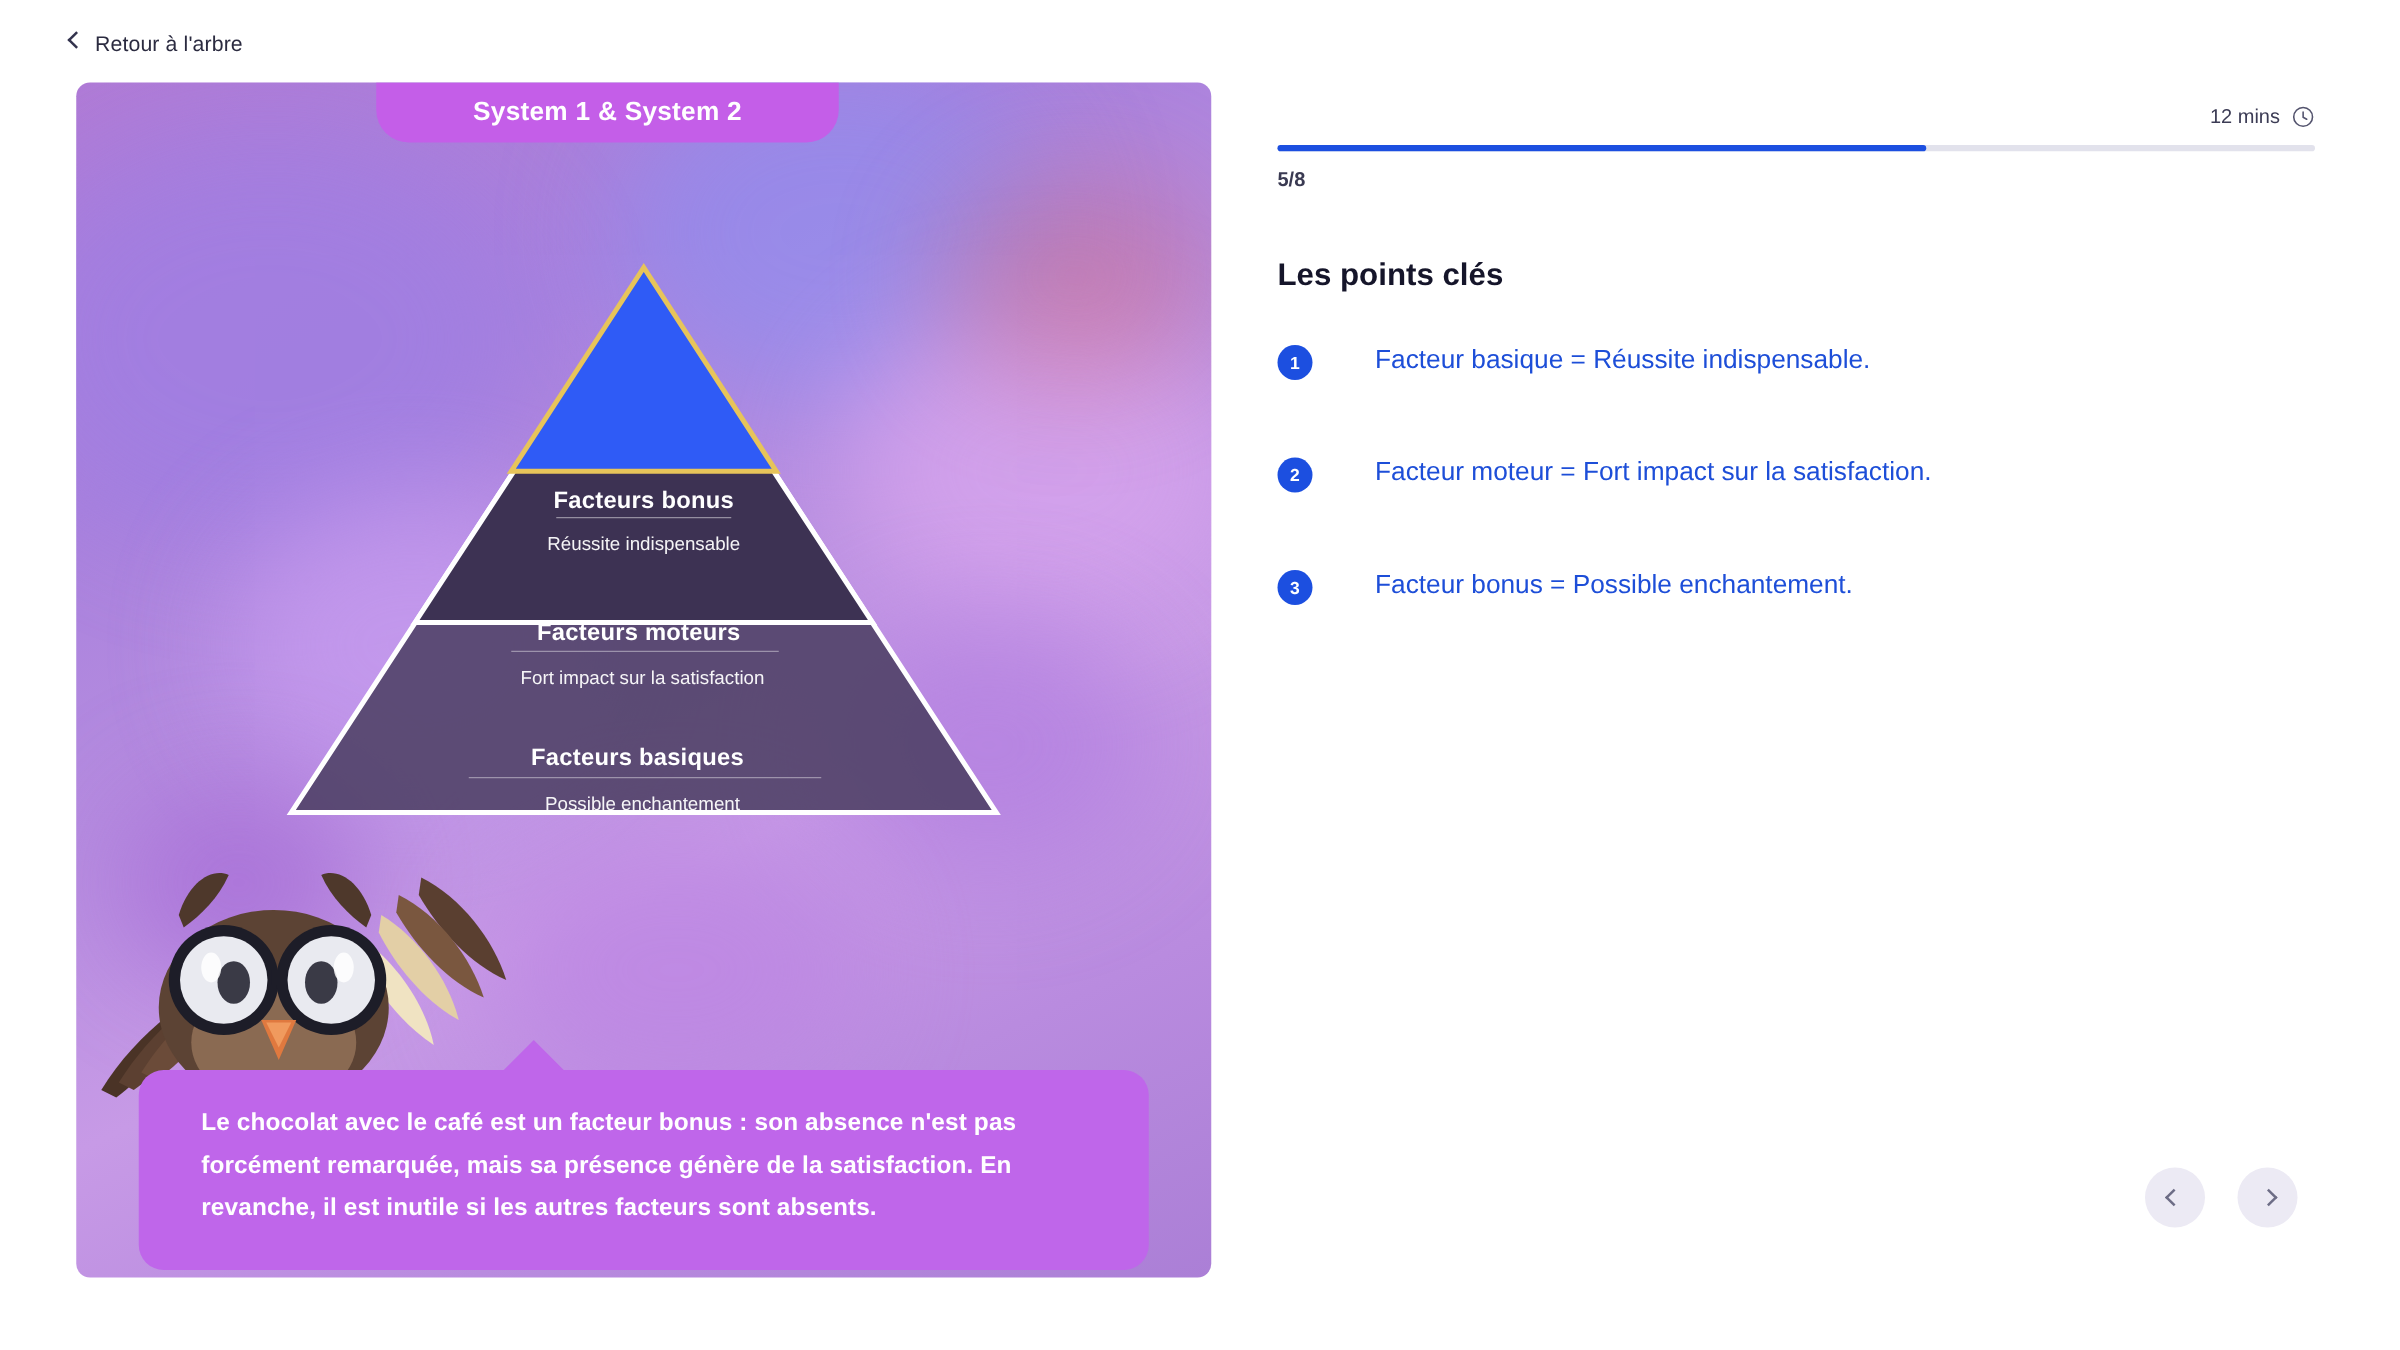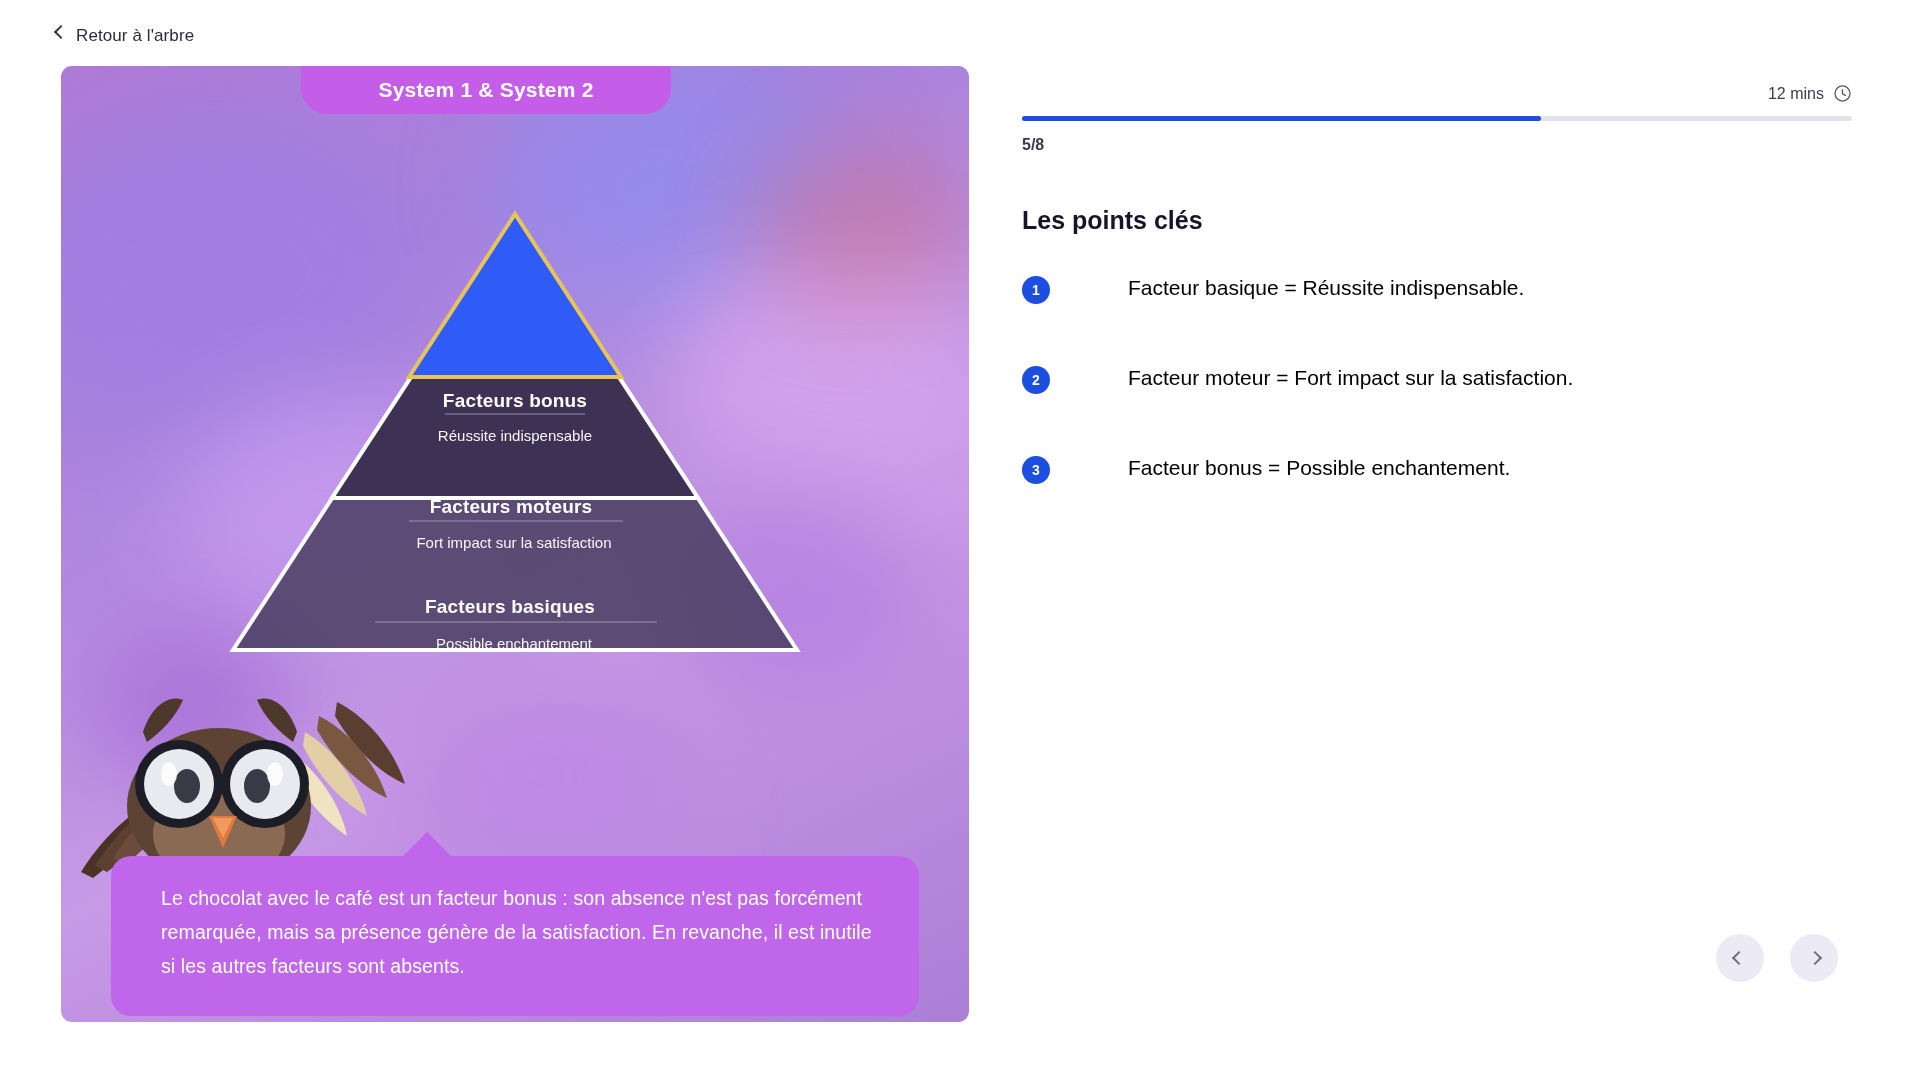--- a/index.html
+++ b/index.html
@@ -117,21 +117,21 @@
     left: 50px; top: 790px;
     width: 808px; height: 160px;
     background: #bf66ea;
     border-radius: 20px;
     padding: 26px 36px 0 50px;
     color: #ffffff;
   }
   .bubble-text {
     font-size: 19.5px;
     line-height: 1.74;
-    font-weight: normal;
+    font-weight: bold;
     letter-spacing: .1px;
   }
   .bubble-tail {
     position: absolute;
     left: 290px; top: -24px;
     width: 0; height: 0;
     border-left: 26px solid transparent;
     border-right: 26px solid transparent;
     border-bottom: 26px solid #bf66ea;
   }
@@ -204,23 +204,23 @@
     width: 28px; height: 28px;
     border-radius: 50%;
     background: #1c4fe0;
     color: #ffffff;
     font-size: 14px;
     font-weight: bold;
     display: flex; align-items: center; justify-content: center;
     margin-top: 2px;
   }
   .kp-text {
-    margin-left: 78px;
+    margin-left: 50px;
     font-size: 21px;
-    color: #000000;
+    color: #1d4ed8;
     line-height: 1.35;
   }
 
   
   .nav-buttons {
     position: absolute;
     right: 14px; bottom: 34px;
     display: flex; gap: 26px;
   }
   .nav-btn {

